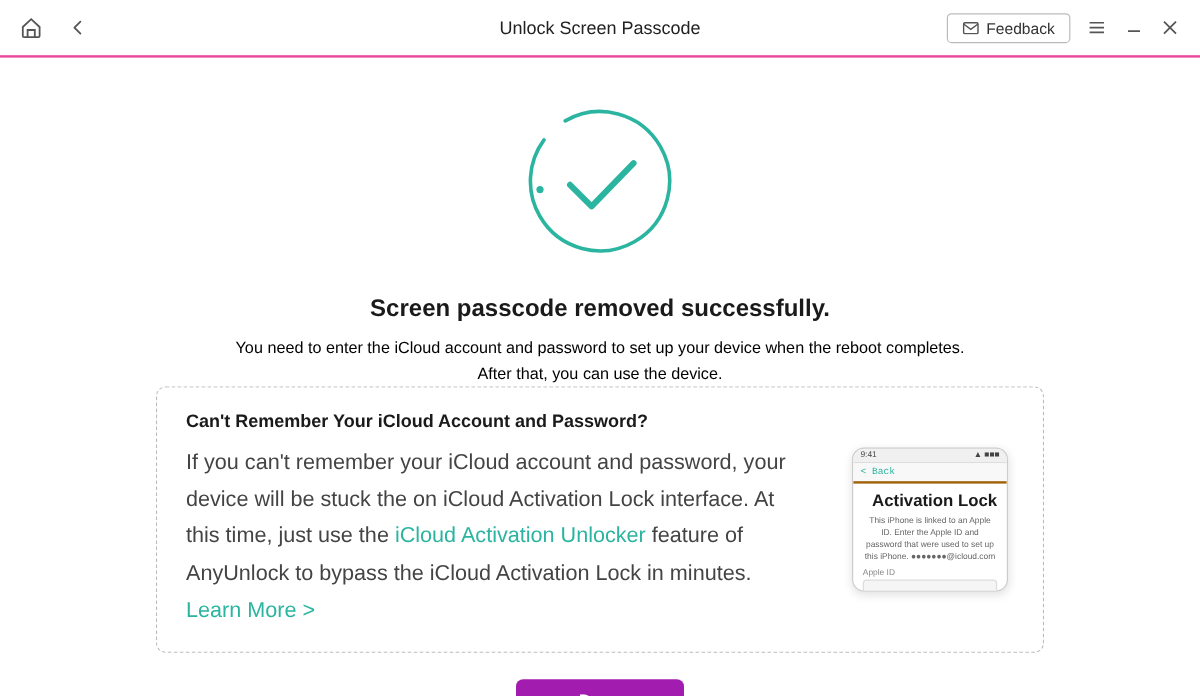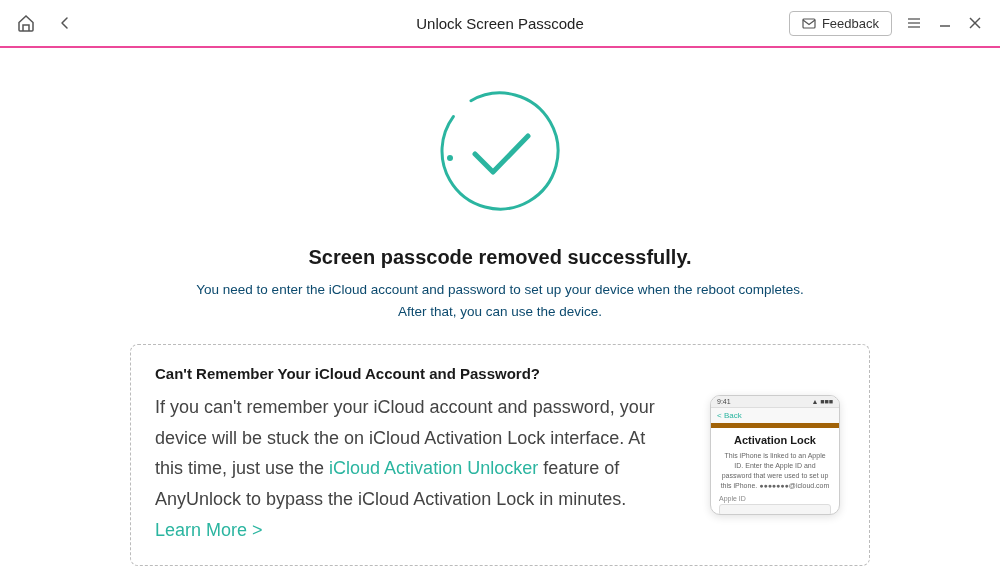--- a/index.html
+++ b/index.html
@@ -100,25 +100,24 @@
     
     .success-title {
       font-size: 20px;
       font-weight: 700;
       color: #1a1a1a;
       margin-bottom: 10px;
       text-align: center;
     }
     .success-desc {
       font-size: 13.5px;
-      color: #0c4a6e;
+      color: #000000;
       text-align: center;
       max-width: 620px;
       line-height: 1.6;
-      margin-bottom: 22px;
     }
 
     
     .info-box {
       width: 740px;
       border: 1.5px dashed #bbb;
       border-radius: 8px;
       display: flex;
       align-items: stretch;
       padding: 20px 24px;
@@ -171,31 +170,32 @@
       align-items: center;
       font-size: 7px;
       color: #444;
       border-bottom: 1px solid #ddd;
     }
     .phone-nav-bar {
       background: #f8f8f8;
       padding: 3px 6px;
       font-size: 8px;
       color: #2bb5a0;
-      border-bottom: 5px solid #a16207;
+      border-bottom: 2px solid #a16207;
+      font-family: Liberation Mono, monospace;
     }
     .phone-content {
       padding: 6px 8px;
     }
     .phone-title {
-      font-size: 11px;
+      font-size: 14px;
       font-weight: 700;
       color: #1a1a1a;
       margin-bottom: 5px;
-      text-align: center;
+      text-align: right;
     }
     .phone-body-text {
       font-size: 7px;
       color: #666;
       line-height: 1.4;
       margin-bottom: 5px;
       text-align: center;
     }
     .phone-field-label {
       font-size: 7px;

